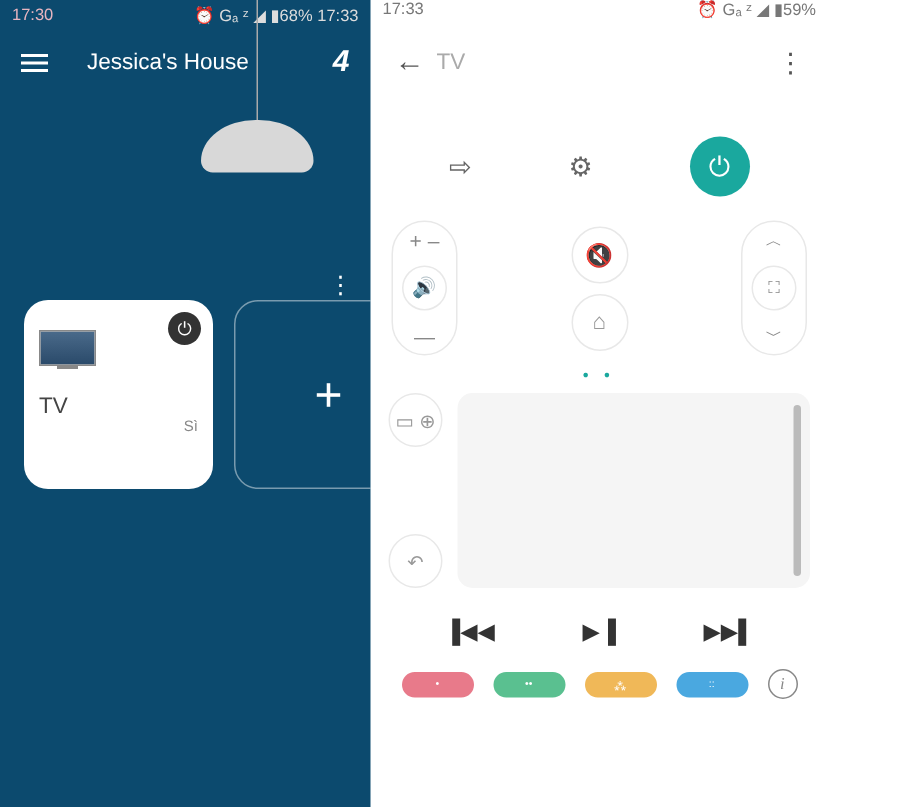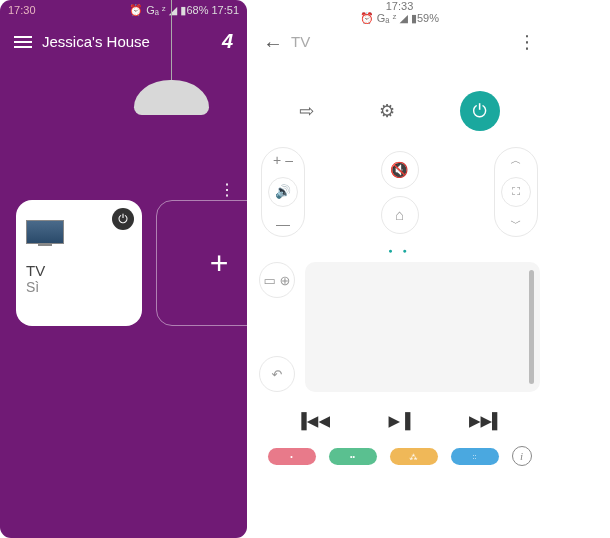--- a/index.html
+++ b/index.html
@@ -1,43 +1,43 @@
 <!DOCTYPE html>
 <html><head>
   <meta charset="utf-8">
   <style>
     * { margin: 0; padding: 0; box-sizing: border-box; font-family: -apple-system, sans-serif; }
     body { width: 610px; height: 538px; display: flex; background: #fff; }
     
     
-    .left { width: 247px; height: 538px; background: #701a75; position: relative; overflow: hidden; border-radius: 11px; }
+    .left { width: 247px; height: 538px; background: #0c4a6e; position: relative; overflow: hidden; }
     .status-bar-l { height: 20px; display: flex; justify-content: space-between; align-items: center; padding: 0 8px; font-size: 11px; color: #e8b5c0; }
     .status-icons { display: flex; gap: 3px; align-items: center; color: #ddd; font-size: 11px; }
     .header-l { display: flex; align-items: center; justify-content: space-between; padding: 10px 14px; color: #fff; }
     .ham { display: flex; flex-direction: column; gap: 3px; }
     .ham span { width: 18px; height: 2px; background: #fff; }
-    .house { font-size: 15px; color: #fff; margin-left: 10px; }
+    .house { font-size: 15px; color: #fff; margin-left: 26px; }
     .notif { font-size: 20px; font-style: italic; font-weight: bold; color: #fff; }
     .welcome { font-size: 13.5px; color: #e8c0c8; padding: 30px 16px 0; }
     .lamp { position: absolute; right: 38px; top: 0; }
     .lamp-wire { width: 1px; height: 80px; background: #aaa; margin: 0 auto; }
     .lamp-shade { width: 75px; height: 35px; background: #d8d8d8; border-radius: 50% 50% 8px 8px / 80% 80% 8px 8px; }
     .dots-v { position: absolute; right: 14px; top: 180px; color: #fff; font-size: 16px; letter-spacing: -2px; }
     .cards { display: flex; gap: 14px; padding: 0 16px; position: absolute; top: 200px; }
     .card-tv { width: 126px; height: 126px; background: #fff; border-radius: 16px; padding: 10px; position: relative; }
     .power-sm { position: absolute; top: 8px; right: 8px; width: 22px; height: 22px; border-radius: 50%; background: #333; display: flex; align-items: center; justify-content: center; color: #fff; font-size: 12px; }
     .tv-img { width: 38px; height: 24px; background: linear-gradient(#4a6a8a, #2a4a6a); border: 1px solid #888; margin-top: 10px; }
     .tv-stand { width: 14px; height: 2px; background: #888; margin: 0 auto 0 12px; }
     .tv-lbl { font-size: 15px; color: #444; margin-top: 16px; }
-    .tv-sub { font-size: 14px; color: #888; }
+    .tv-sub { font-size: 10px; color: #888; text-align: right; }
     .card-add { width: 126px; height: 126px; border: 1.5px solid rgba(255,255,255,0.45); border-radius: 16px; display: flex; align-items: center; justify-content: center; color: #fff; font-size: 32px; font-weight: 200; }
     
     
     .right { width: 305px; height: 538px; background: #fff; display: flex; flex-direction: column; }
-    .status-bar-r { height: 20px; display: flex; justify-content: space-between; align-items: center; padding: 0 8px; font-size: 11px; color: #777; flex-direction: column; }
+    .status-bar-r { height: 20px; display: flex; justify-content: space-between; align-items: flex-start; padding: 0 8px; font-size: 11px; color: #777; }
     .header-r { display: flex; align-items: center; justify-content: space-between; padding: 10px 16px; }
     .back-arr { font-size: 20px; color: #555; }
     .title-r { font-size: 15px; color: #aaa; margin-left: 8px; flex: 1; }
     .dots-r { color: #555; font-size: 18px; }
     .gap { height: 20px; }
     .top-row { display: flex; justify-content: space-around; padding: 8px 20px; align-items: center; }
     .ic { color: #666; font-size: 18px; }
     .power-btn { width: 40px; height: 40px; border-radius: 50%; background: #1aa89e; display: flex; align-items: center; justify-content: center; color: #fff; font-size: 18px; }
     .pill-row { display: flex; gap: 8px; padding: 8px 14px; }
     .pill { border: 1.5px solid #e8e8e8; border-radius: 22px; display: flex; flex-direction: column; align-items: center; justify-content: space-around; color: #888; }
@@ -62,21 +62,21 @@
     .c-yel { background: #f0b858; }
     .c-blu { background: #4aa8e0; }
     .info { width: 20px; height: 20px; border: 1.5px solid #888; border-radius: 50%; display: flex; align-items: center; justify-content: center; color: #888; font-size: 11px; font-style: italic; font-family: serif;}
   </style>
 </head>
 <body>
 
 <div class="left">
   <div class="status-bar-l">
     <span>17:30</span>
-    <span class="status-icons">⏰ Gₐ ᶻ ◢ ▮68% 17:51</span>
+    <span class="status-icons">⏰ Gₐ ᶻ ◢ ▮68% 17:33</span>
   </div>
   <div class="header-l">
     <div style="display:flex;align-items:center">
       <div class="ham">
           <span></span>
           <span></span>
           <span></span>
         </div>
       <div class="house">Jessica's House</div>
     </div>

